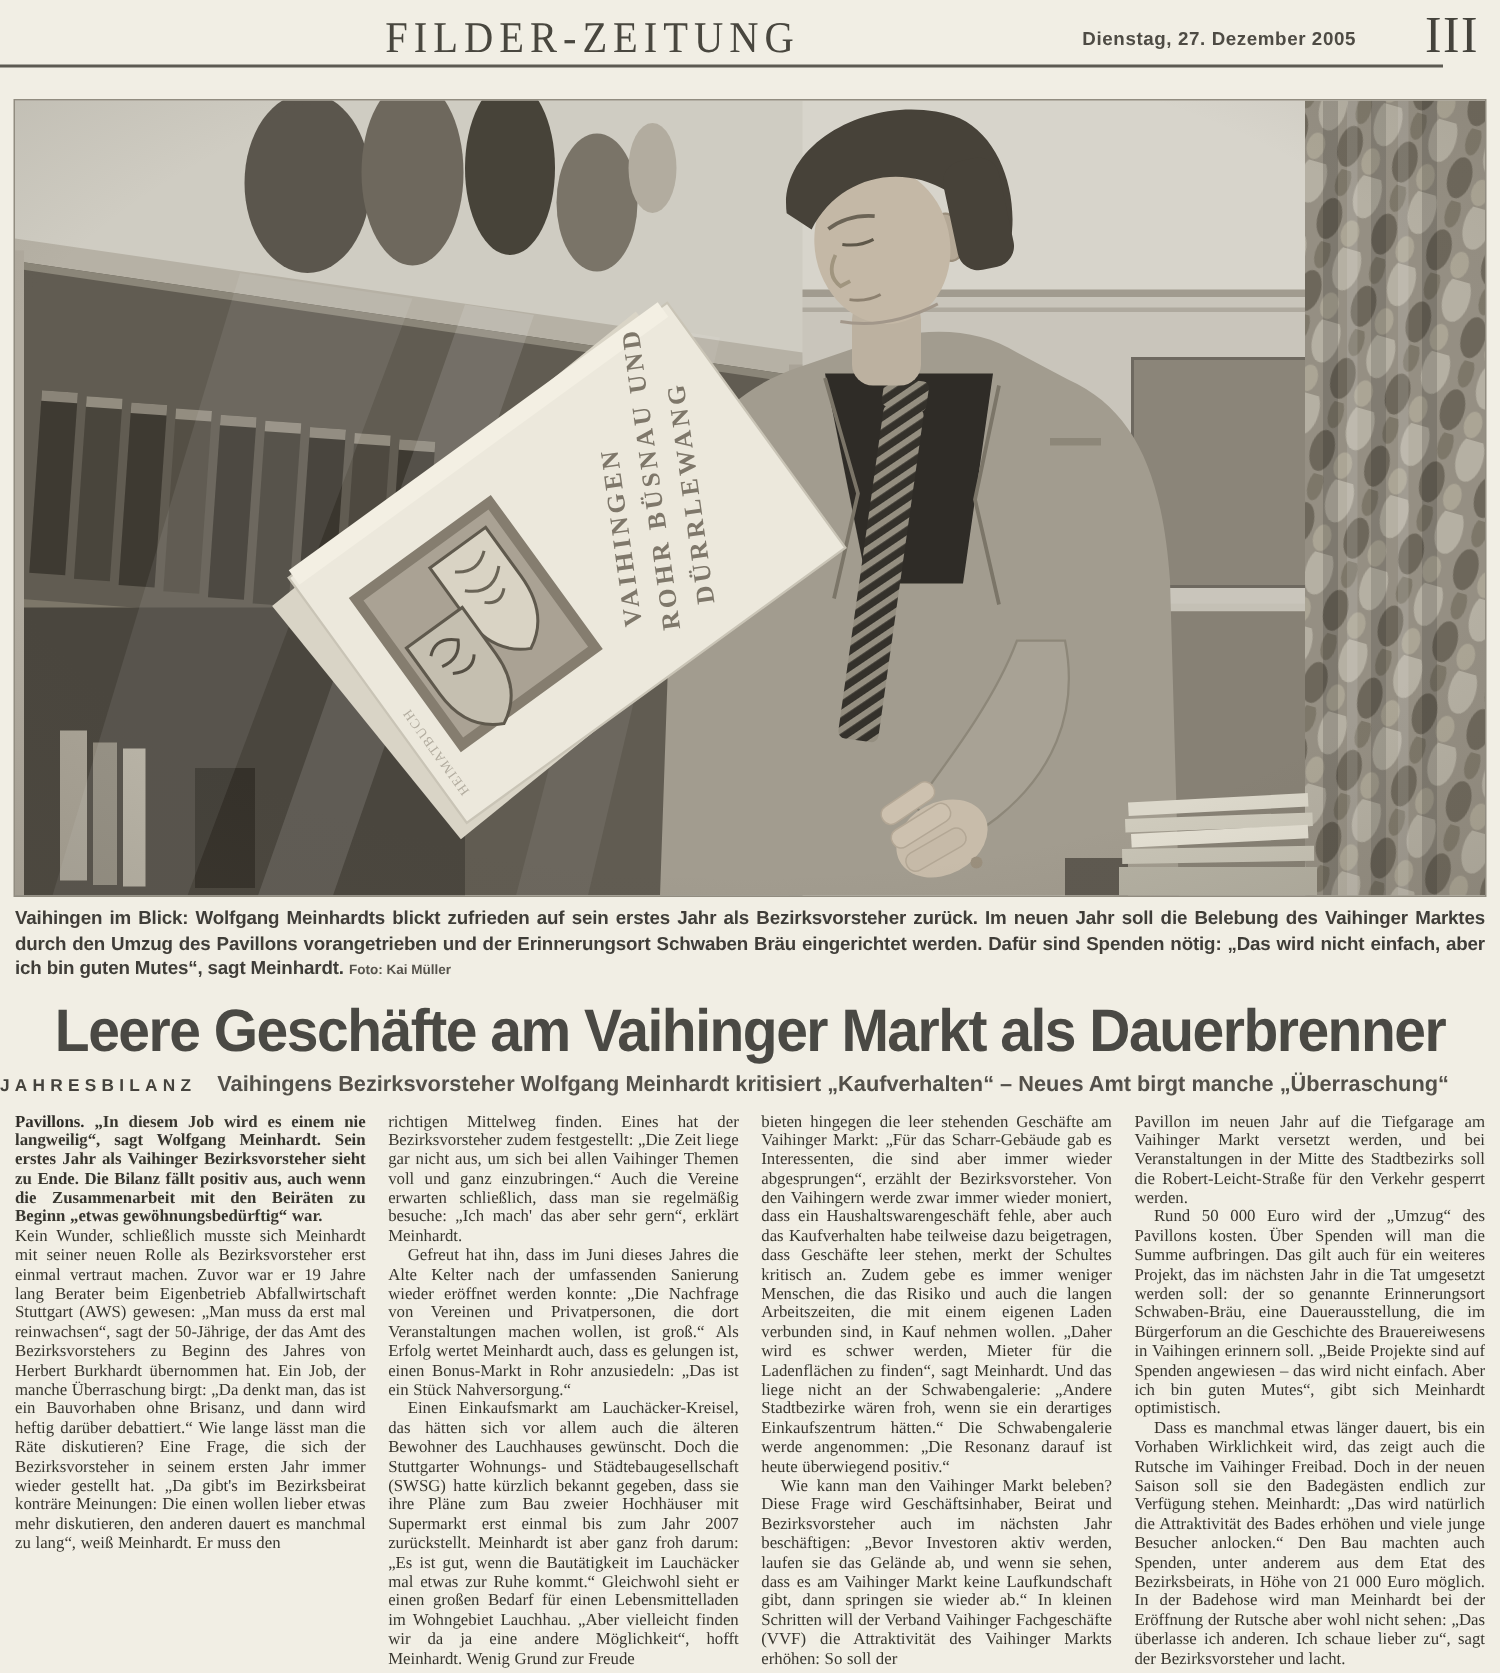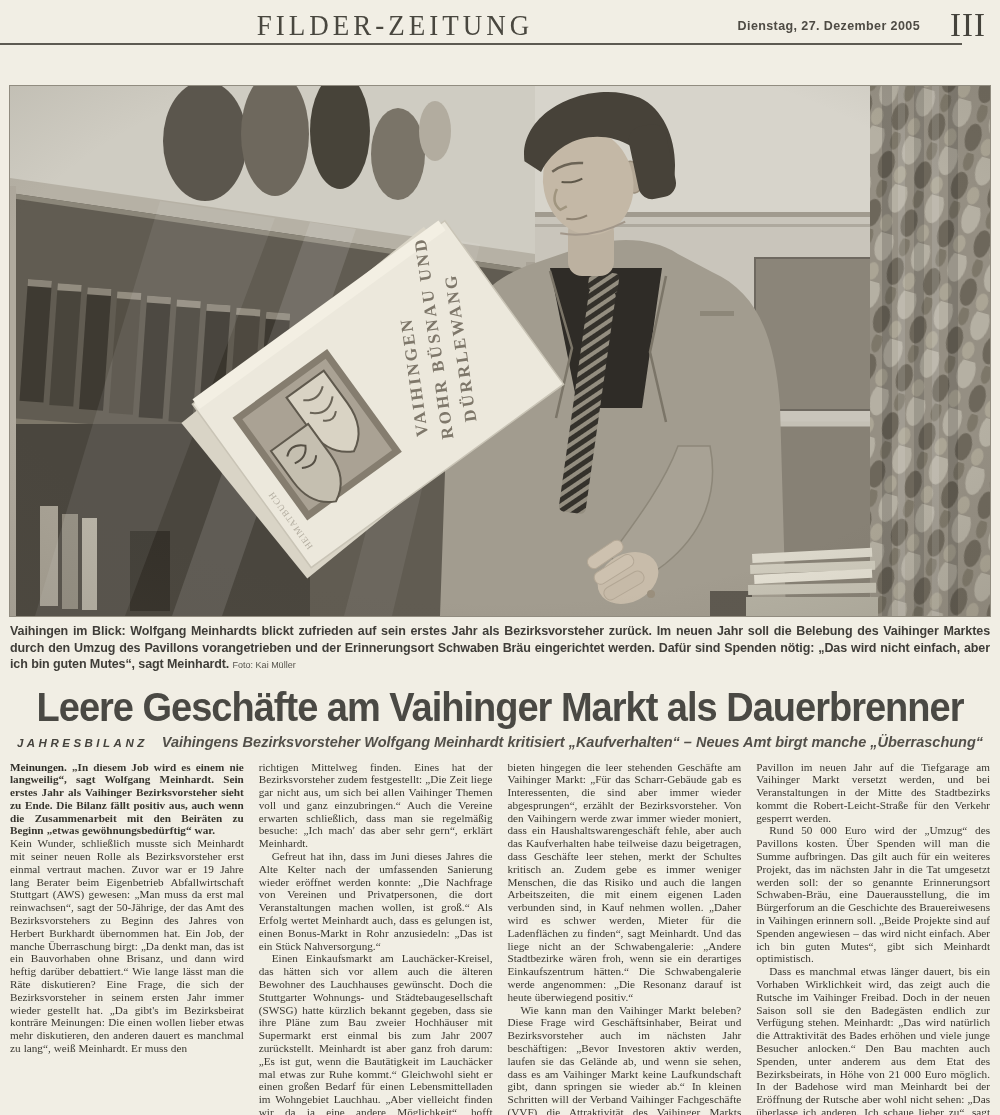--- a/index.html
+++ b/index.html
@@ -4,55 +4,55 @@
 <style>
   html,body{margin:0;padding:0;}
   body{
     width:1000px;height:1115px;overflow:hidden;
     background:#f1eee4;
     font-family:"Liberation Sans",sans-serif;
     color:#3c3a35;
     position:relative;
   }
   
-  .masthead{position:relative;height:44px;padding-top:21px;}
+  .masthead{position:relative;height:44px;padding-top:2px;}
   .masthead-title{
     position:absolute;left:0;right:210px;text-align:center;top:10px;
     font-family:"Liberation Serif",serif;
     font-size:27px;letter-spacing:4px;color:#49473f;
     transform:scaleY(1.08);
   }
   .masthead-date{
-    position:absolute;right:80px;top:19px;
+    position:absolute;right:96px;top:19px;
     font-size:12.5px;color:#4e4b44;letter-spacing:.4px;font-weight:bold;
   }
   .masthead-page{
     position:absolute;right:14px;top:6px;
     font-family:"Liberation Serif",serif;
     font-size:33px;color:#45433c;letter-spacing:1px;transform:scaleY(1.05);
   }
   .masthead-rule{position:absolute;left:0;top:43px;width:962px;height:2px;background:#5d5a52;}
   
   .photo-wrap{margin:21px 10px 0 10px;width:980px;height:530px;position:relative;
     outline:1px solid #918c80;background:#c9c5bb;}
   .photo-wrap svg{display:block;}
   
   .caption{
     margin:7px 10px 0 10px;width:980px;
     font-size:12.5px;line-height:16.5px;font-weight:bold;color:#3f3d38;
     text-align:justify;letter-spacing:-0.1px;
   }
-  .caption .credit{font-size:9px;font-weight:normal;color:#56534c;letter-spacing:0;}
+  .caption .credit{font-size:9px;font-weight:bold;color:#56534c;letter-spacing:0;}
   
   .headline{
     margin-top:13px;text-align:center;
     font-size:38px;line-height:41px;font-weight:bold;color:#4a4944;
     letter-spacing:-1px;transform:scaleY(1.05);
   }
-  .subheadline{margin-top:6px;text-align:center;font-size:14.5px;color:#53504a;font-weight:bold;font-style:italic;}
+  .subheadline{margin-top:6px;font-size:14.5px;color:#53504a;font-weight:bold;}
   .kicker{font-size:11.5px;letter-spacing:3.5px;color:#45433d;margin-right:10px;font-weight:bold;}
   
   .columns{
     display:flex;gap:15px;margin:11px 10px 0 10px;
     height:380px;overflow:hidden;
   }
   .col{flex:1 1 0;min-width:0;}
   .col p{
     margin:0;
     font-family:"Liberation Serif",serif;
@@ -239,33 +239,33 @@
 
 <div class="headline">Leere Geschäfte am Vaihinger Markt als Dauerbrenner</div>
 <div class="subheadline">
   <span class="kicker">JAHRESBILANZ</span>
   <span>Vaihingens Bezirksvorsteher Wolfgang Meinhardt kritisiert „Kaufverhalten“ – Neues Amt birgt manche „Überraschung“</span>
 </div>
 
 <div class="columns">
   <div class="col">
     <p class="lead">
-      <span class="lead-loc">Meinungen.</span><span> „In diesem Job wird es einem nie langweilig“, sagt Wolfgang Meinhardt. Sein erstes Jahr als Vaihinger Bezirksvorsteher sieht zu Ende. Die Bilanz fällt positiv aus, auch wenn die Zusammenarbeit mit den Beiräten zu Beginn „etwas gewöhnungsbedürftig“ war.</span>
+      <span class="lead-loc">Pavillons.</span><span> „In diesem Job wird es einem nie langweilig“, sagt Wolfgang Meinhardt. Sein erstes Jahr als Vaihinger Bezirksvorsteher sieht zu Ende. Die Bilanz fällt positiv aus, auch wenn die Zusammenarbeit mit den Beiräten zu Beginn „etwas gewöhnungsbedürftig“ war.</span>
     </p>
     <div>
         <p lang="de">Kein Wunder, schließlich musste sich Meinhardt mit seiner neuen Rolle als Bezirksvorsteher erst einmal vertraut machen. Zuvor war er 19 Jahre lang Berater beim Eigenbetrieb Abfallwirtschaft Stuttgart (AWS) gewesen: „Man muss da erst mal reinwachsen“, sagt der 50-Jährige, der das Amt des Bezirksvorstehers zu Beginn des Jahres von Herbert Burkhardt übernommen hat. Ein Job, der manche Überraschung birgt: „Da denkt man, das ist ein Bauvorhaben ohne Brisanz, und dann wird heftig darüber debattiert.“ Wie lange lässt man die Räte diskutieren? Eine Frage, die sich der Bezirksvorsteher in seinem ersten Jahr immer wieder gestellt hat. „Da gibt's im Bezirksbeirat konträre Meinungen: Die einen wollen lieber etwas mehr diskutieren, den anderen dauert es manchmal zu lang“, weiß Meinhardt. Er muss den</p>
       </div>
   </div>
   <div class="col">
       <p lang="de">richtigen Mittelweg finden. Eines hat der Bezirksvorsteher zudem festgestellt: „Die Zeit liege gar nicht aus, um sich bei allen Vaihinger Themen voll und ganz einzubringen.“ Auch die Vereine erwarten schließlich, dass man sie regelmäßig besuche: „Ich mach' das aber sehr gern“, erklärt Meinhardt.</p>
       <p class="indent" lang="de">Gefreut hat ihn, dass im Juni dieses Jahres die Alte Kelter nach der umfassenden Sanierung wieder eröffnet werden konnte: „Die Nachfrage von Vereinen und Privatpersonen, die dort Veranstaltungen machen wollen, ist groß.“ Als Erfolg wertet Meinhardt auch, dass es gelungen ist, einen Bonus-Markt in Rohr anzusiedeln: „Das ist ein Stück Nahversorgung.“</p>
       <p class="indent" lang="de">Einen Einkaufsmarkt am Lauchäcker-Kreisel, das hätten sich vor allem auch die älteren Bewohner des Lauchhauses gewünscht. Doch die Stuttgarter Wohnungs- und Städtebaugesellschaft (SWSG) hatte kürzlich bekannt gegeben, dass sie ihre Pläne zum Bau zweier Hochhäuser mit Supermarkt erst einmal bis zum Jahr 2007 zurückstellt. Meinhardt ist aber ganz froh darum: „Es ist gut, wenn die Bautätigkeit im Lauchäcker mal etwas zur Ruhe kommt.“ Gleichwohl sieht er einen großen Bedarf für einen Lebensmittelladen im Wohngebiet Lauchhau. „Aber vielleicht finden wir da ja eine andere Möglichkeit“, hofft Meinhardt. Wenig Grund zur Freude</p>
     </div>
   <div class="col">
       <p lang="de">bieten hingegen die leer stehenden Geschäfte am Vaihinger Markt: „Für das Scharr-Gebäude gab es Interessenten, die sind aber immer wieder abgesprungen“, erzählt der Bezirksvorsteher. Von den Vaihingern werde zwar immer wieder moniert, dass ein Haushaltswarengeschäft fehle, aber auch das Kaufverhalten habe teilweise dazu beigetragen, dass Geschäfte leer stehen, merkt der Schultes kritisch an. Zudem gebe es immer weniger Menschen, die das Risiko und auch die langen Arbeitszeiten, die mit einem eigenen Laden verbunden sind, in Kauf nehmen wollen. „Daher wird es schwer werden, Mieter für die Ladenflächen zu finden“, sagt Meinhardt. Und das liege nicht an der Schwabengalerie: „Andere Stadtbezirke wären froh, wenn sie ein derartiges Einkaufszentrum hätten.“ Die Schwabengalerie werde angenommen: „Die Resonanz darauf ist heute überwiegend positiv.“</p>
       <p class="indent" lang="de">Wie kann man den Vaihinger Markt beleben? Diese Frage wird Geschäftsinhaber, Beirat und Bezirksvorsteher auch im nächsten Jahr beschäftigen: „Bevor Investoren aktiv werden, laufen sie das Gelände ab, und wenn sie sehen, dass es am Vaihinger Markt keine Laufkundschaft gibt, dann springen sie wieder ab.“ In kleinen Schritten will der Verband Vaihinger Fachgeschäfte (VVF) die Attraktivität des Vaihinger Markts erhöhen: So soll der</p>
     </div>
   <div class="col">
-      <p lang="de">Pavillon im neuen Jahr auf die Tiefgarage am Vaihinger Markt versetzt werden, und bei Veranstaltungen in der Mitte des Stadtbezirks kommt die Robert-Leicht-Straße für den Verkehr gesperrt werden.</p>
+      <p lang="de">Pavillon im neuen Jahr auf die Tiefgarage am Vaihinger Markt versetzt werden, und bei Veranstaltungen in der Mitte des Stadtbezirks soll die Robert-Leicht-Straße für den Verkehr gesperrt werden.</p>
       <p class="indent" lang="de">Rund 50 000 Euro wird der „Umzug“ des Pavillons kosten. Über Spenden will man die Summe aufbringen. Das gilt auch für ein weiteres Projekt, das im nächsten Jahr in die Tat umgesetzt werden soll: der so genannte Erinnerungsort Schwaben-Bräu, eine Dauerausstellung, die im Bürgerforum an die Geschichte des Brauereiwesens in Vaihingen erinnern soll. „Beide Projekte sind auf Spenden angewiesen – das wird nicht einfach. Aber ich bin guten Mutes“, gibt sich Meinhardt optimistisch.</p>
       <p class="indent" lang="de">Dass es manchmal etwas länger dauert, bis ein Vorhaben Wirklichkeit wird, das zeigt auch die Rutsche im Vaihinger Freibad. Doch in der neuen Saison soll sie den Badegästen endlich zur Verfügung stehen. Meinhardt: „Das wird natürlich die Attraktivität des Bades erhöhen und viele junge Besucher anlocken.“ Den Bau machten auch Spenden, unter anderem aus dem Etat des Bezirksbeirats, in Höhe von 21 000 Euro möglich. In der Badehose wird man Meinhardt bei der Eröffnung der Rutsche aber wohl nicht sehen: „Das überlasse ich anderen. Ich schaue lieber zu“, sagt der Bezirksvorsteher und lacht.</p>
     </div>
 </div>
 
 </body></html>

